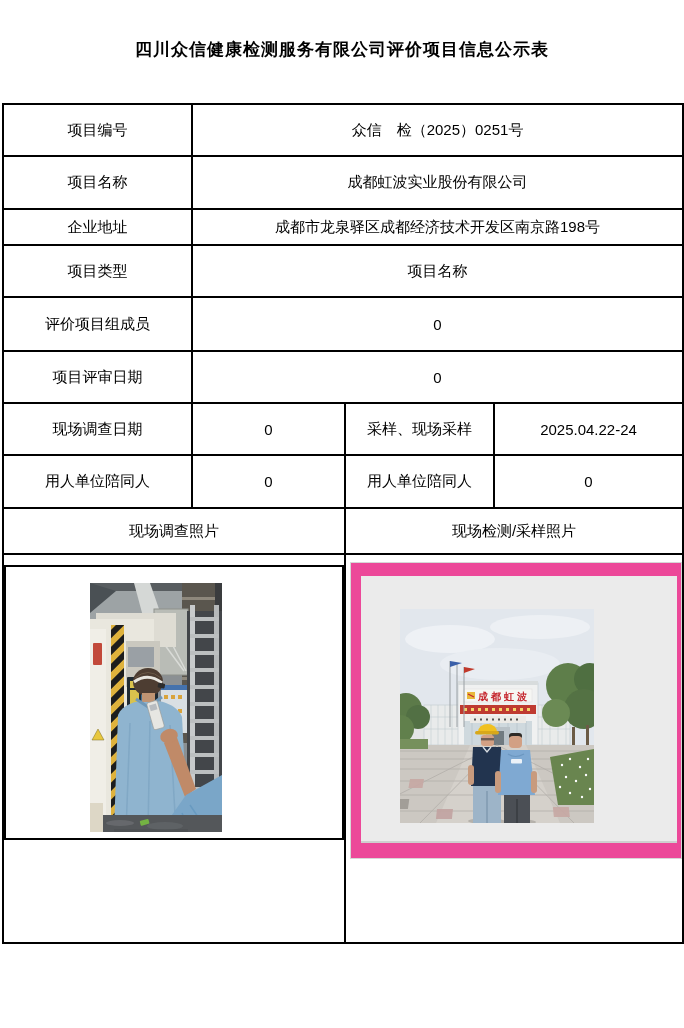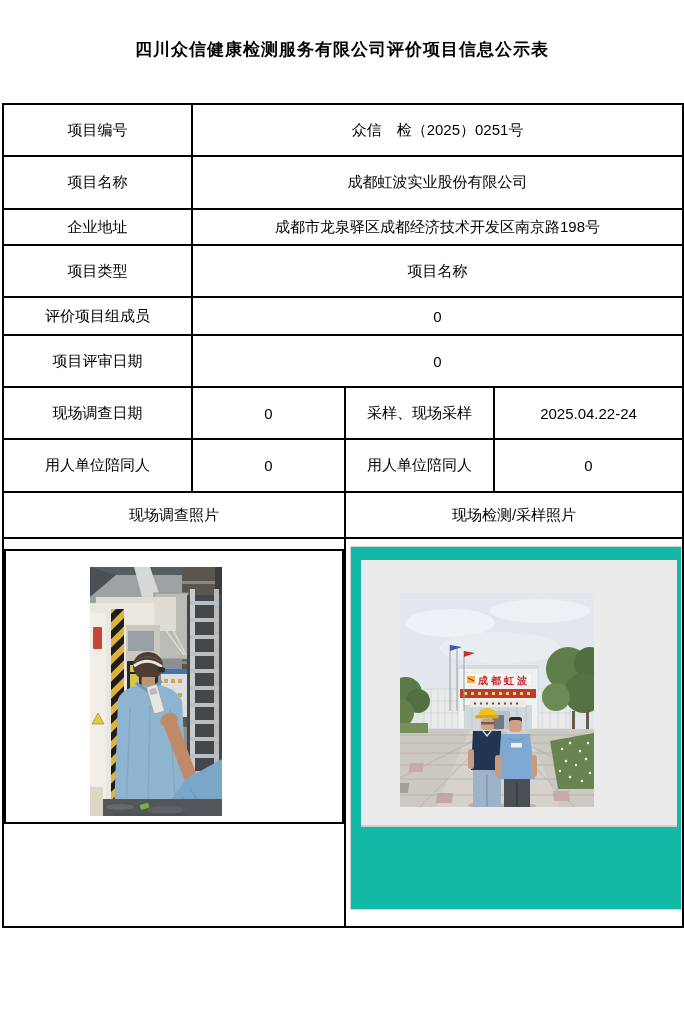--- a/index.html
+++ b/index.html
@@ -21,22 +21,22 @@
     font-size:15px;padding:0;overflow:hidden;
   }
   td.photo-cell{vertical-align:top;position:relative;}
   td.no-right{border-right:none;}
   .survey-frame{
     position:absolute;top:10px;left:0;right:0;height:275px;
     border:2px solid #000;background:#fff;box-sizing:border-box;
   }
   .survey-frame svg{position:absolute;left:84px;top:16px;}
   .viewer{
-    position:absolute;top:7px;left:4px;width:332px;height:364px;
-    background:#14b8a6;border:1px solid #d7d7d7;box-sizing:border-box;font-family:Liberation Mono, monospace;
+    position:absolute;top:7px;left:4px;width:332px;height:297px;
+    background:#ec4899;border:1px solid #d7d7d7;box-sizing:border-box;font-family:Liberation Mono, monospace;
   }
   .viewer-inner{
     position:absolute;left:10px;top:13px;width:316px;height:265px;
     background:#ebebeb;border-bottom:2px solid #cfcfcf;box-sizing:content-box;
   }
   .viewer-inner svg{position:absolute;left:39px;top:33px;}
 </style>
 </head>
 <body>
 
@@ -60,21 +60,21 @@
     <td colspan="3">成都虹波实业股份有限公司</td>
   </tr>
   <tr style="height:36px">
     <td>企业地址</td>
     <td colspan="3">成都市龙泉驿区成都经济技术开发区南京路198号</td>
   </tr>
   <tr style="height:52px">
     <td>项目类型</td>
     <td colspan="3">项目名称</td>
   </tr>
-  <tr style="height:38px">
+  <tr style="height:54px">
     <td>评价项目组成员</td>
     <td colspan="3">0</td>
   </tr>
   <tr style="height:52px">
     <td>项目评审日期</td>
     <td colspan="3">0</td>
   </tr>
 
   <tr style="height:52px">
     <td>现场调查日期</td>

